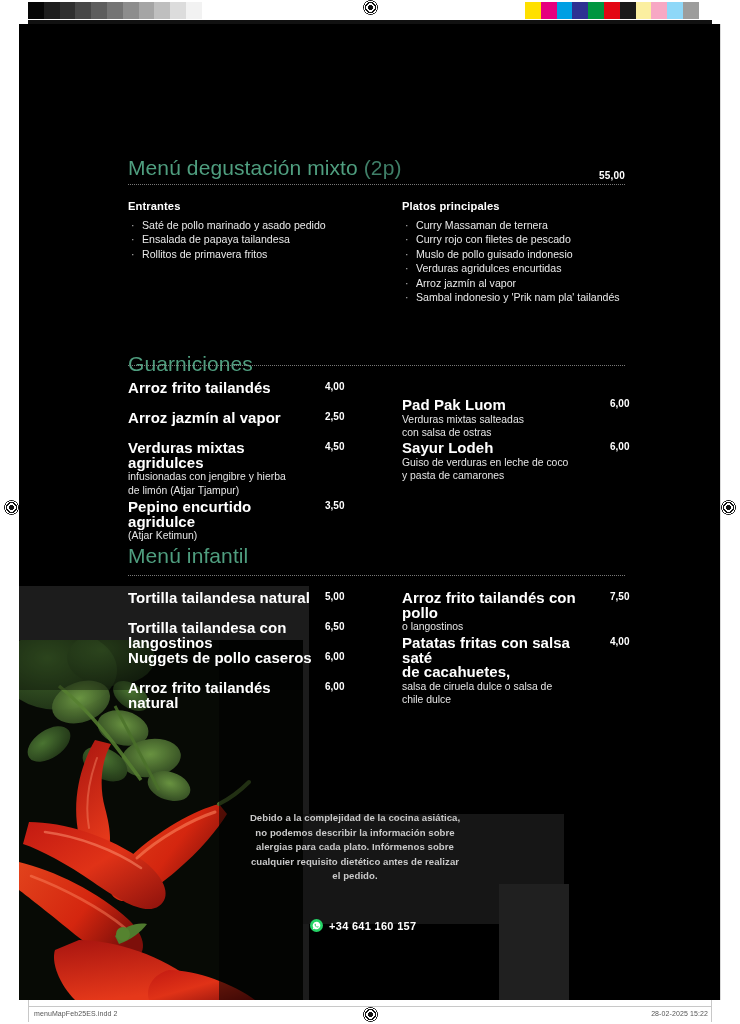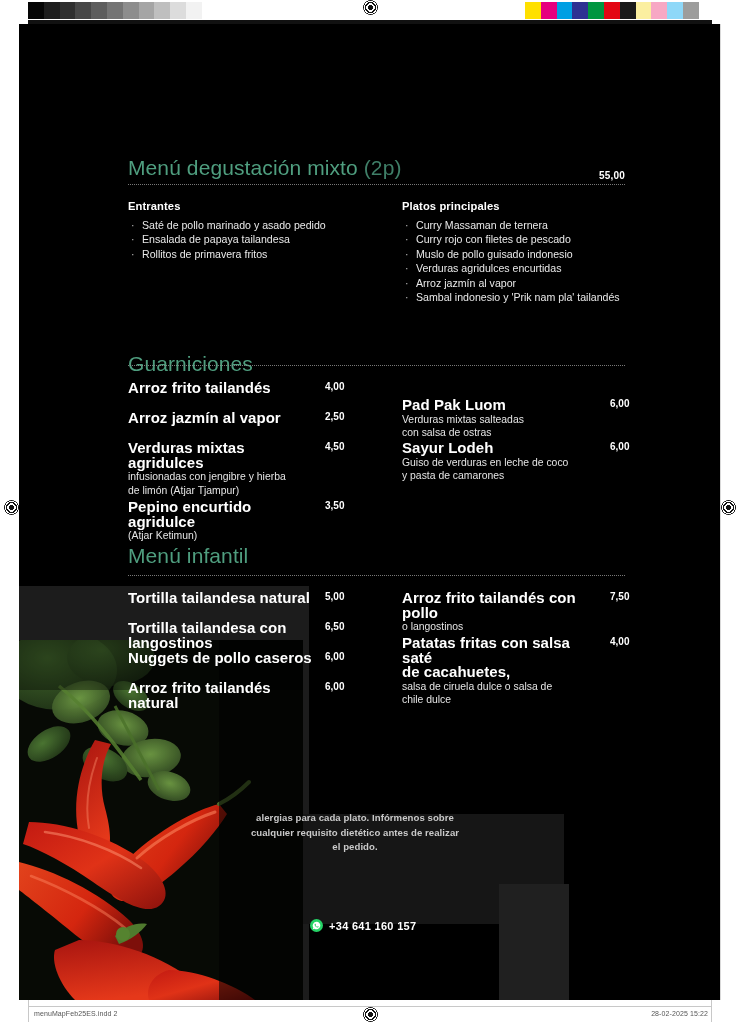--- a/index.html
+++ b/index.html
@@ -315,20 +315,22 @@
           <div class="item" style="left: 383px; top: 612px; width: 200px;">
             <div class="name">Patatas fritas con salsa saté</div>
             <div class="name">de cacahuetes,</div>
             <div class="desc">salsa de ciruela dulce o salsa de</div>
             <div class="desc">chile dulce</div>
             <div class="price" style="left: 208px;">4,00</div>
           </div>
         </div>
 
       <div class="disclaimer" style="left:181px;top:787px;width:310px;" id="disclaimer">
+          <div>Debido a la complejidad de la cocina asiática,</div>
+          <div>no podemos describir la información sobre</div>
           <div>alergias para cada plato. Infórmenos sobre</div>
           <div>cualquier requisito dietético antes de realizar</div>
           <div>el pedido.</div>
         </div>
 
       <div class="wa" style="left:291px;top:895px;">
         <span class="wa-icon">
           <svg width="9" height="9" viewBox="0 0 24 24" aria-hidden="true">
             <path fill="#ffffff" d="M12 2A10 10 0 0 0 3.5 17.3L2 22l4.8-1.5A10 10 0 1 0 12 2zm5.3 14.1c-.2.6-1.2 1.2-1.7 1.2-.5.1-1 .1-1.6-.1-.4-.1-.9-.3-1.5-.6-2.7-1.2-4.4-3.9-4.5-4.1-.1-.2-1.1-1.4-1.1-2.7s.7-1.9 1-2.2c.2-.2.5-.3.7-.3h.5c.2 0 .4 0 .6.5l.8 1.9c.1.2.1.4 0 .6l-.3.5-.3.3c-.1.1-.3.3-.1.6.2.3.7 1.2 1.6 2 1.1 1 2 1.3 2.3 1.4.3.1.4.1.6-.1l.8-1c.2-.2.4-.2.6-.1l1.9.9c.2.1.4.2.4.3.1.2.1.6 0 1z"></path>
           </svg>

